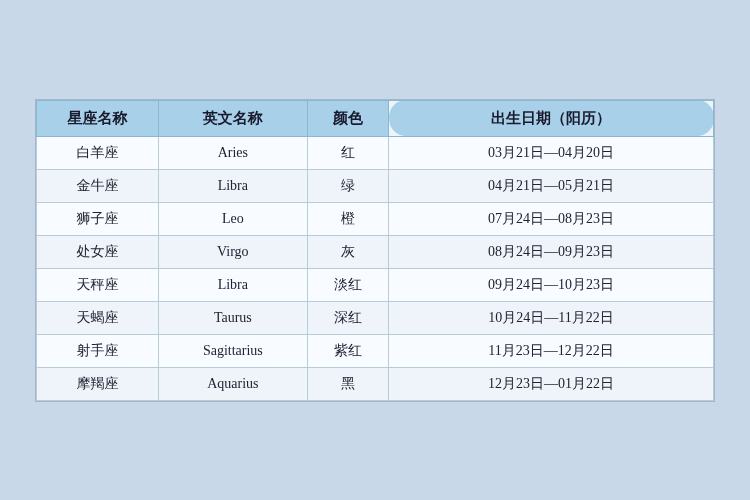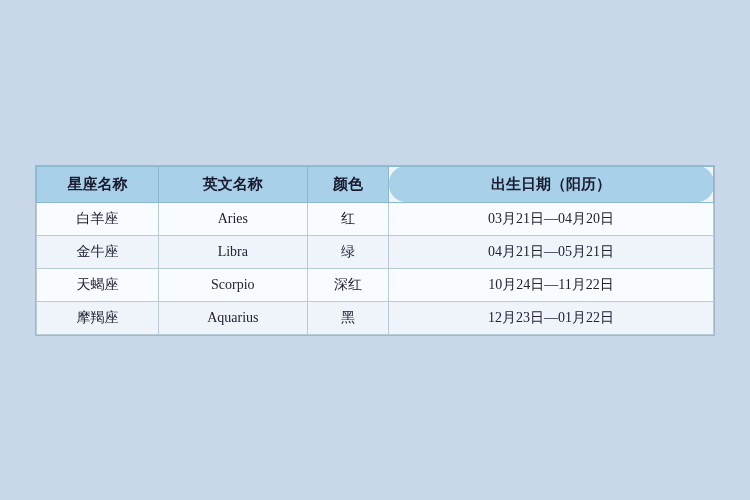--- a/index.html
+++ b/index.html
@@ -84,24 +84,48 @@
           <td>红</td>
           <td>03月21日—04月20日</td>
         </tr>
         <tr>
           <td>金牛座</td>
           <td>Libra</td>
           <td>绿</td>
           <td>04月21日—05月21日</td>
         </tr>
         <tr>
+          <td>狮子座</td>
+          <td>Leo</td>
+          <td>橙</td>
+          <td>07月24日—08月23日</td>
+        </tr>
+        <tr>
+          <td>处女座</td>
+          <td>Virgo</td>
+          <td>灰</td>
+          <td>08月24日—09月23日</td>
+        </tr>
+        <tr>
+          <td>天秤座</td>
+          <td>Libra</td>
+          <td>淡红</td>
+          <td>09月24日—10月23日</td>
+        </tr>
+        <tr>
           <td>天蝎座</td>
-          <td>Scorpio</td>
+          <td>Taurus</td>
           <td>深红</td>
           <td>10月24日—11月22日</td>
+        </tr>
+        <tr>
+          <td>射手座</td>
+          <td>Sagittarius</td>
+          <td>紫红</td>
+          <td>11月23日—12月22日</td>
         </tr>
         <tr>
           <td>摩羯座</td>
           <td>Aquarius</td>
           <td>黑</td>
           <td>12月23日—01月22日</td>
         </tr>
       </tbody>
   </table>
 </div>

